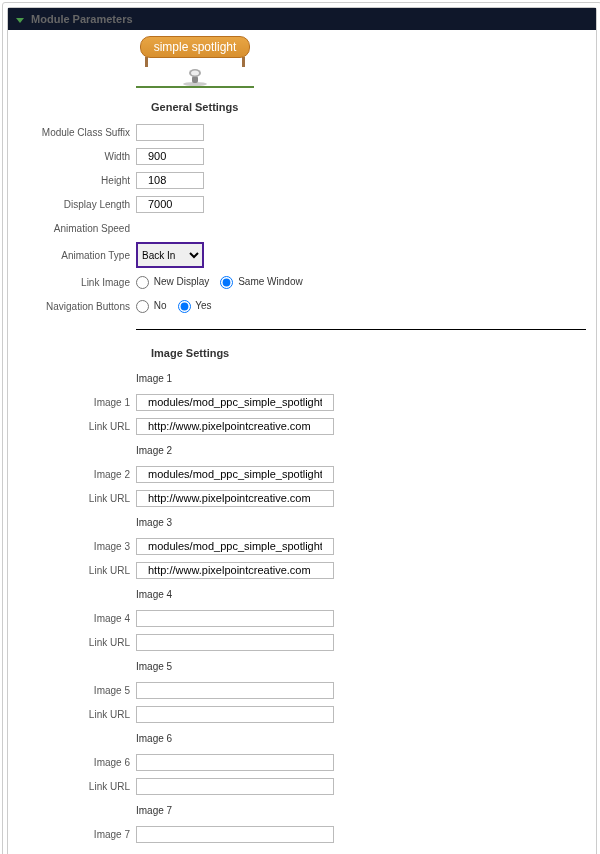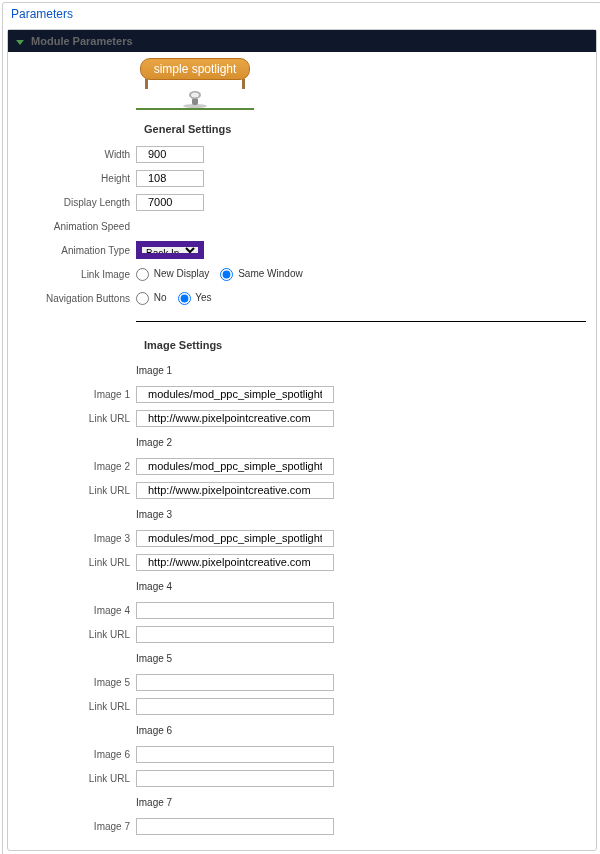--- a/index.html
+++ b/index.html
@@ -10,41 +10,38 @@
 .subpanel { border: 1px solid #ccc; margin: 4px; border-radius: 3px; }
 .subpanel-header { background: #0f172a; padding: 5px 8px; font-size: 11px; color: #666; font-weight: bold; }
 .subpanel-header .toggle-icon { display: inline-block; width: 0; height: 0; border-left: 4px solid transparent; border-right: 4px solid transparent; border-top: 5px solid #4a9b4a; margin-right: 4px; vertical-align: middle; }
 .content { padding: 6px 10px 10px 10px; }
 .row { display: flex; align-items: center; margin-bottom: 4px; min-height: 20px; }
 .label-col { width: 118px; text-align: right; padding-right: 6px; color: #555; font-size: 10px; }
 .value-col { flex: 1; }
 input[type="text"] { border: 1px solid #bbb; padding: 2px 11px; font-size: 11px; height: 17px; }
 .w-short { width: 68px; }
 .w-long { width: 198px; }
-select { border: 6px solid #4c1d95; font-size: 10px; height: 18px; width: 68px; }
-.section-title { font-weight: bold; font-size: 11px; margin: 2px 0 4px 8px; }
+select { border: 2px solid #4c1d95; font-size: 10px; height: 26px; width: 68px; }
+.section-title { font-weight: bold; font-size: 11px; margin: 2px 0 4px 15px; }
 .radio-wrap label { margin-right: 8px; font-size: 10px; vertical-align: middle; }
 .radio-wrap input { vertical-align: middle; margin-right: 2px; }
 hr { border: none; border-top: 1px solid #000; margin: 6px 0 8px 0; }
 .logo-box { display: flex; flex-direction: column; align-items: center; width: 118px; margin-bottom: 6px; }
 .sign { width: 110px; background: linear-gradient(#e8a544, #d8902f); color: #fff; text-align: center; font-size: 12px; padding: 3px 0; border-radius: 10px; border: 1px solid #b8701f; position: relative; }
 .posts { display: flex; justify-content: space-between; width: 100px; margin-top: -1px; }
 .post { width: 3px; height: 10px; background: #a07040; }
 .spotlight-icon { margin-top: -2px; }
 .grass { width: 118px; height: 2px; background: #5a8a3a; margin-top: -1px; }
 .sub-label { font-size: 10px; margin: 4px 0 3px 0; }
 .img-section { margin-top: 2px; }
 </style>
 </head>
 <body>
 
 <div class="panel">
-  <div class="panel-header">
-    <a href="#">Parameters</a>
-  </div>
   <div class="subpanel">
     <div class="subpanel-header">
       <span class="toggle-icon"></span>
       <span>Module Parameters</span>
     </div>
     <div class="content">
 
       <div class="row">
         <div class="label-col"></div>
         <div class="value-col">
@@ -63,20 +60,24 @@
             <div class="grass"></div>
           </div>
         </div>
       </div>
 
       <div class="row">
         <div class="label-col"></div>
         <div class="value-col section-title">General Settings</div>
       </div>
 
+      <div class="row">
+        <div class="label-col">Module Class Suffix</div>
+        <div class="value-col"><input type="text" class="w-short" value="" style=""></div>
+      </div>
 
       <div class="row">
         <div class="label-col">Width</div>
         <div class="value-col"><input type="text" class="w-short" value="900" style=""></div>
       </div>
 
       <div class="row">
         <div class="label-col">Height</div>
         <div class="value-col"><input type="text" class="w-short" value="108" style=""></div>
       </div>

